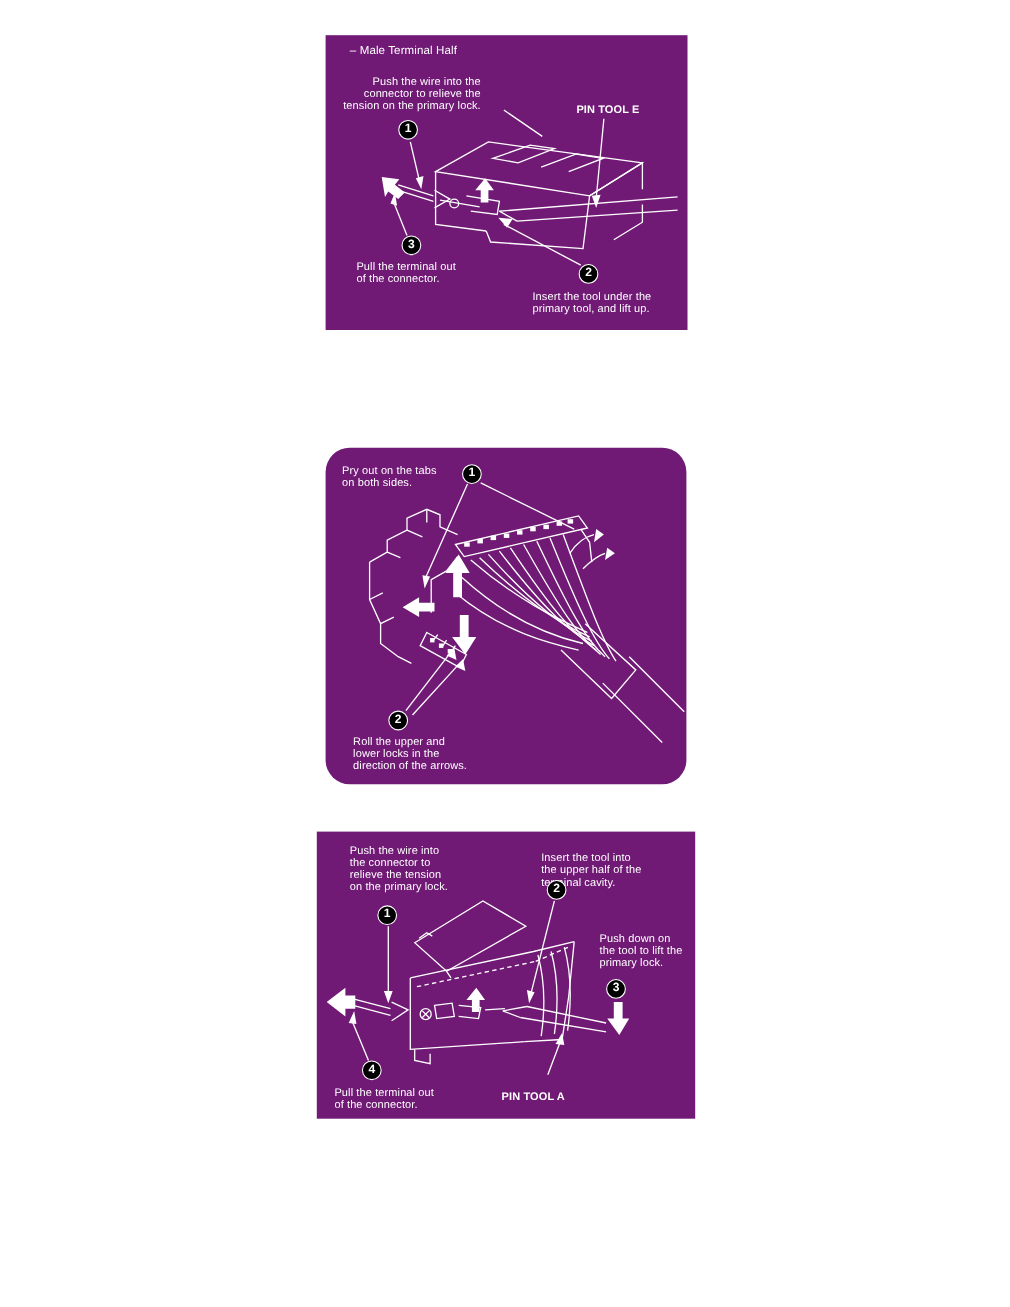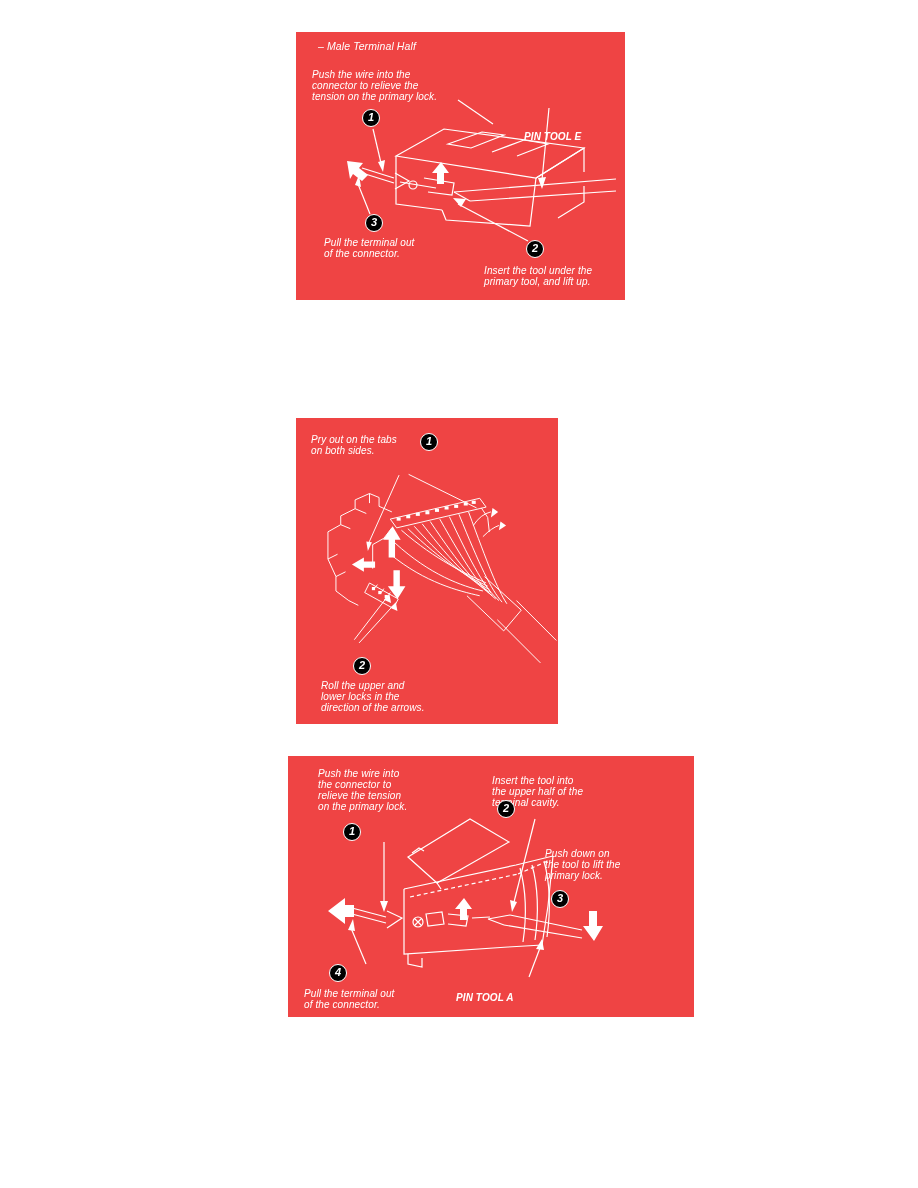--- a/index.html
+++ b/index.html
@@ -2,21 +2,21 @@
 <html><head>
 <meta charset="utf-8">
 <style>
   * { margin:0; padding:0; box-sizing:border-box; }
   html,body { background:#ffffff; }
   body {
     width:918px; height:1188px; position:relative; overflow:hidden;
     font-family:"Liberation Sans", sans-serif;
   }
   .page { position:absolute; left:0; top:0; width:918px; height:1188px; background:#ffffff; }
-  .panel { position:absolute; background:#ef4444; color:#ffffff; overflow:hidden;font-style:italic; }
+  .panel { position:absolute; background:#701a75; color:#ffffff; overflow:hidden; }
   .art { position:absolute; left:0; top:0; width:100%; height:100%; }
   .cap {
     position:absolute; font-size:10px; line-height:11px; color:#ffffff;
     white-space:pre-line; letter-spacing:0.1px;
   }
   .title { font-size:10.5px; }
   .bold { font-weight:bold; }
   .step-circle {
     position:absolute; width:18px; height:18px; border:1.6px solid #ffffff;
     border-radius:50%; background:#000000; color:#ffffff;
@@ -72,34 +72,34 @@
           <path d="M141,152 L141,141 L136,141 L145,130 L153,141 L148,141 L148,152 Z"></path>
         </g>
 
         <path d="M82,130 L89,128 L87,140 Z"></path>
         <path d="M59,153 L65,155 L63,143 Z"></path>
         <path d="M165,175 L157,166 L170,167 Z"></path>
         <path d="M242,146 L250,145 L246,157 Z"></path>
       </g>
     </svg>
     <div class="cap title" style="left:22px; top:9px;">– Male Terminal Half</div>
-    <div class="cap" style="left:16px; top:37px;">Push the wire into the
+    <div class="cap" style="left:16px; top:37px;text-align:right;">Push the wire into the
 connector to relieve the
 tension on the primary lock.</div>
-    <div class="cap bold" style="left:228px; top:63px;margin-top:36px;">PIN TOOL E</div>
+    <div class="cap bold" style="left:228px; top:63px;">PIN TOOL E</div>
     <div class="step-circle" style="left:66px; top:77px;">1</div>
     <div class="step-circle" style="left:69px; top:182px;">3</div>
     <div class="cap" style="left:28px; top:205px;">Pull the terminal out
 of the connector.</div>
     <div class="step-circle" style="left:230px; top:208px;">2</div>
     <div class="cap" style="left:188px; top:233px;">Insert the tool under the
 primary tool, and lift up.</div>
   </section>
 
-  <section class="panel" style="left:296px; top:418px; width:262px; height:306px;">
+  <section class="panel" style="left:296px; top:407px; width:328px; height:306px;border-radius:22px;">
     <svg class="art" viewBox="0 0 328 306">
       <g class="ln">
 
         <line x1="141" y1="32" x2="226" y2="74"></line>
         <line x1="129" y1="33" x2="91" y2="118"></line>
 
         <line x1="73" y1="239" x2="113" y2="187"></line>
         <line x1="79" y1="243" x2="121" y2="197"></line>
 
         <path d="M40,104 L56,95 L56,84 L74,75 L74,64 L92,56 L104,61 L104,72 L120,79"></path>
@@ -171,21 +171,21 @@
     </svg>
     <div class="cap" style="left:15px; top:16px;">Pry out on the tabs
 on both sides.</div>
     <div class="step-circle" style="left:124px; top:15px;">1</div>
     <div class="step-circle" style="left:57px; top:239px;">2</div>
     <div class="cap" style="left:25px; top:262px;">Roll the upper and
 lower locks in the
 direction of the arrows.</div>
   </section>
 
-  <section class="panel" style="left:288px; top:756px; width:406px; height:261px;">
+  <section class="panel" style="left:288px; top:756px; width:344px; height:261px;">
     <svg class="art" viewBox="0 0 342 261">
       <g class="ln">
 
         <path d="M88,101 L150,63 L189,86 L117,127 Z"></path>
         <path d="M92,97 L99,92 L104,95"></path>
         <path d="M117,127 L121,133"></path>
 
         <path d="M84,133 L84,198 L188,191"></path>
         <path d="M84,133 L196,109 L233,100"></path>
         <path d="M233,100 L228,150 L222,189 L188,191"></path>

